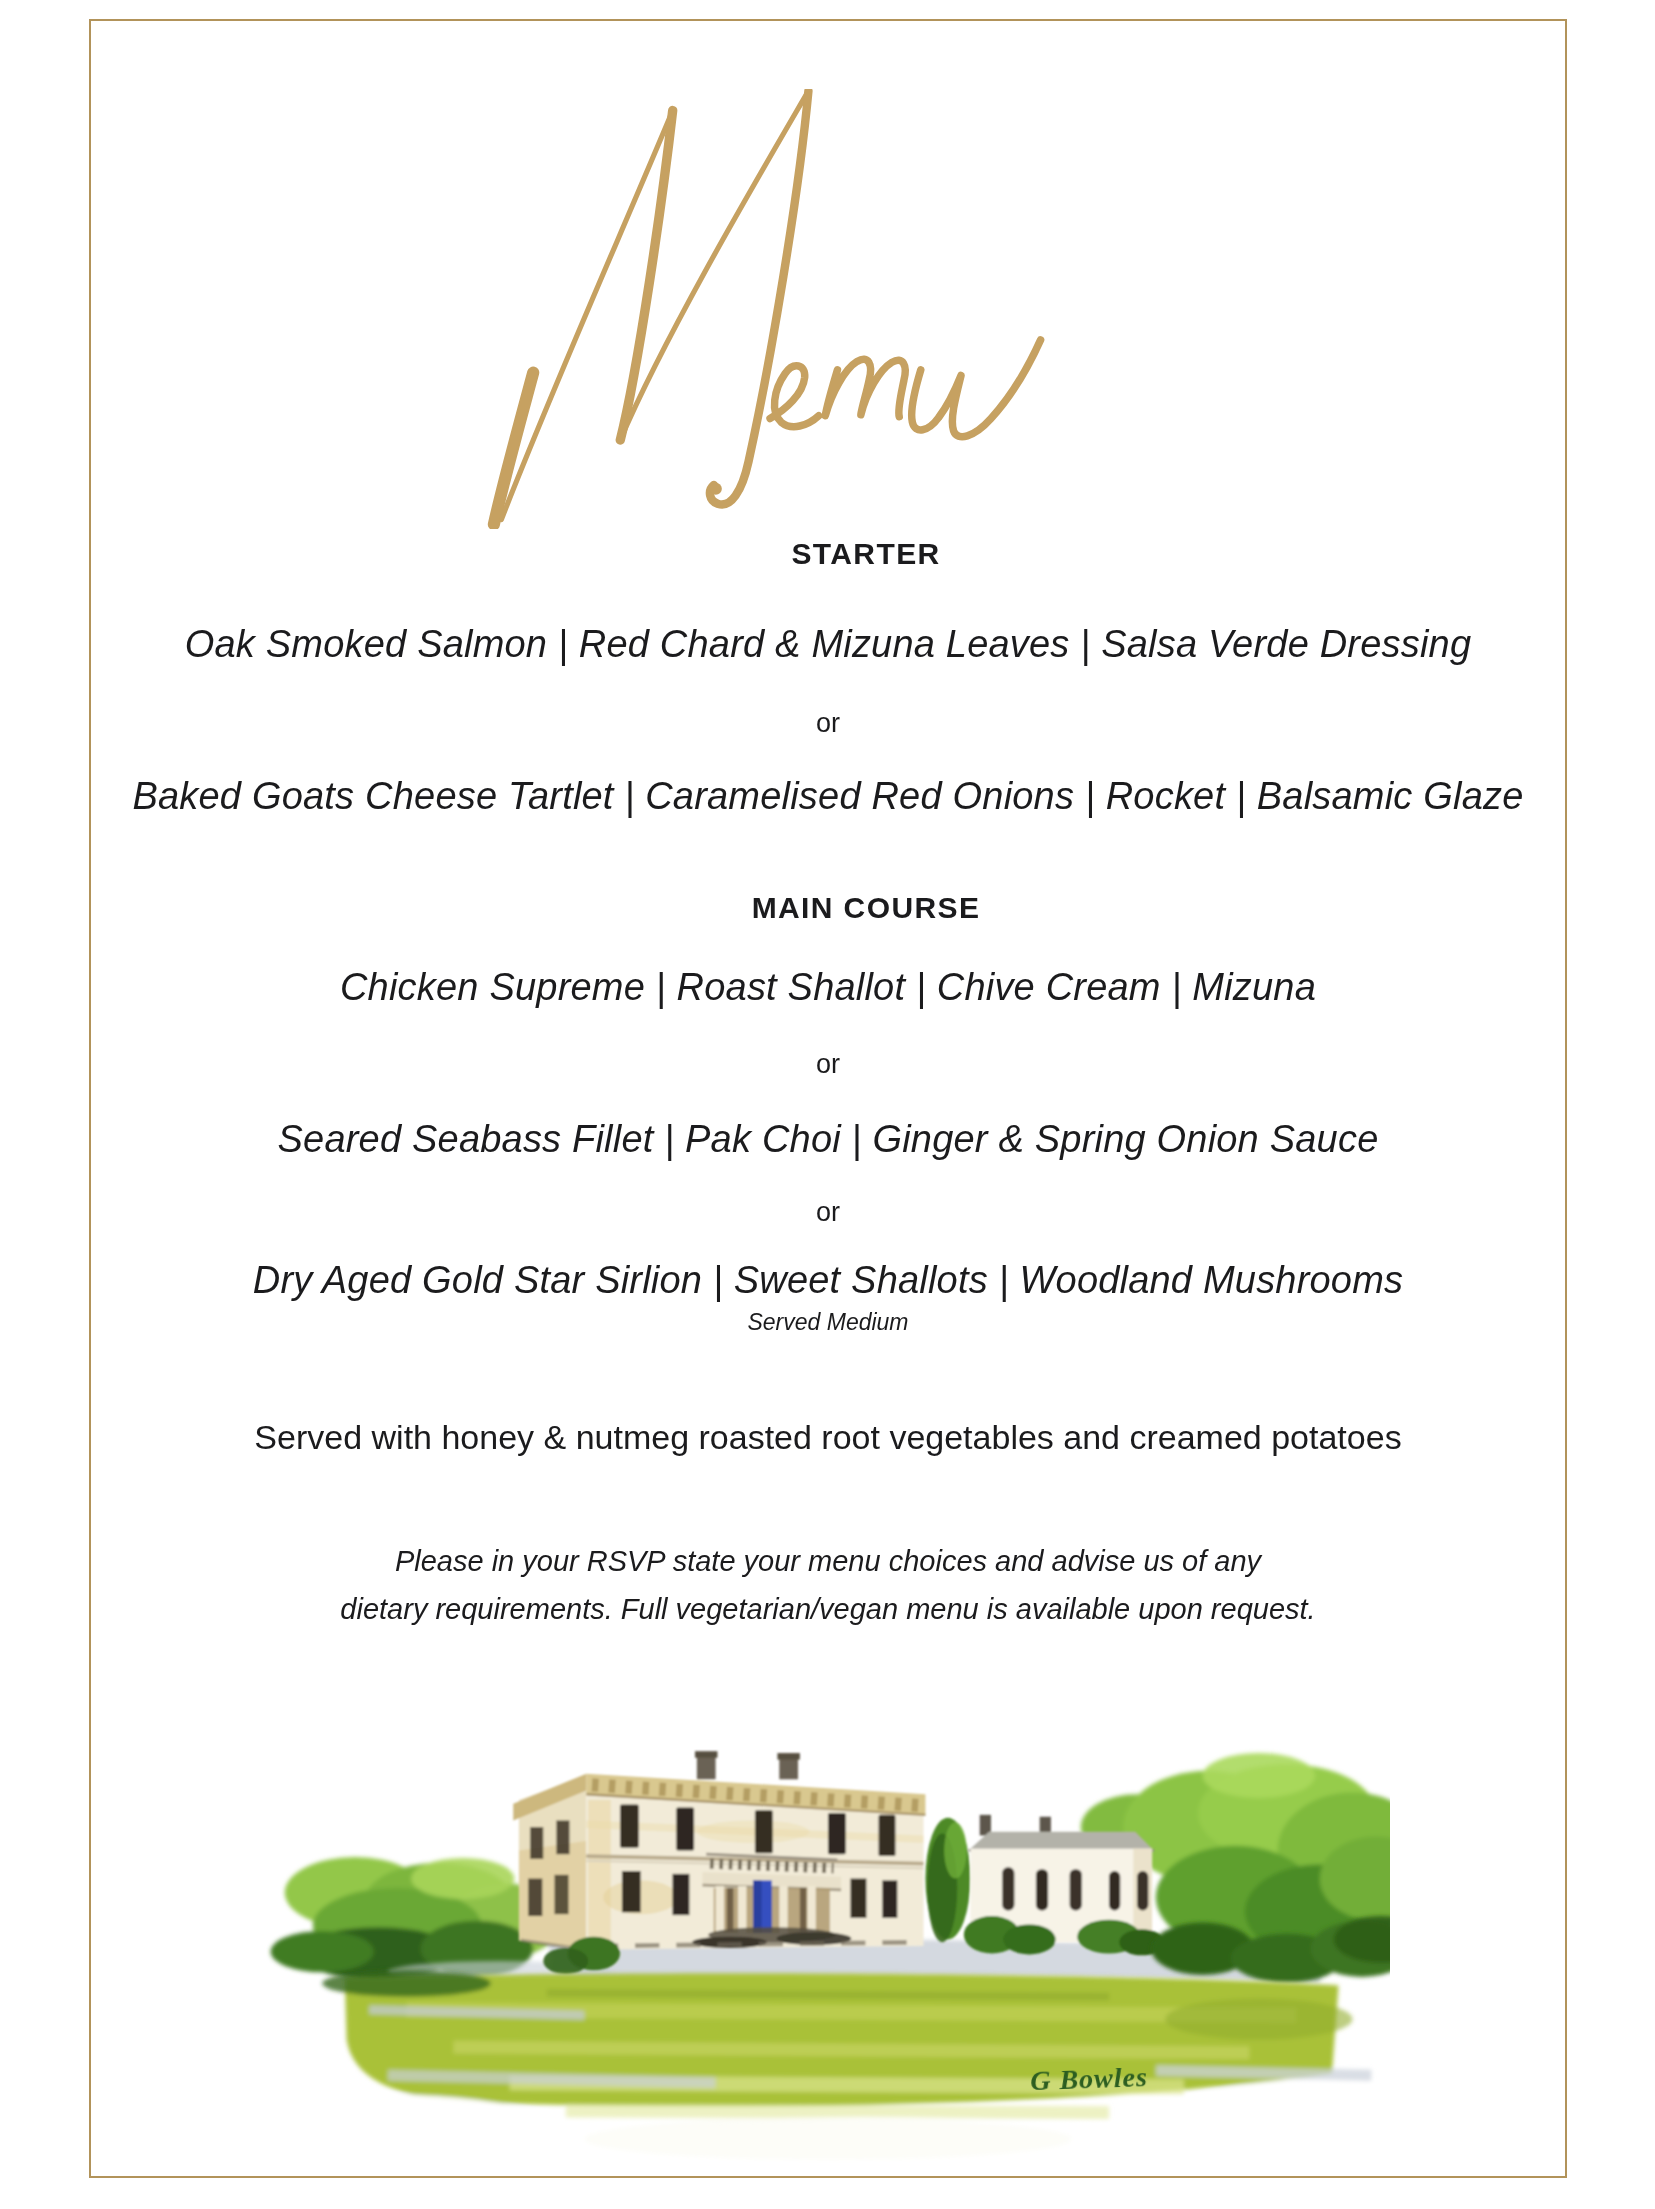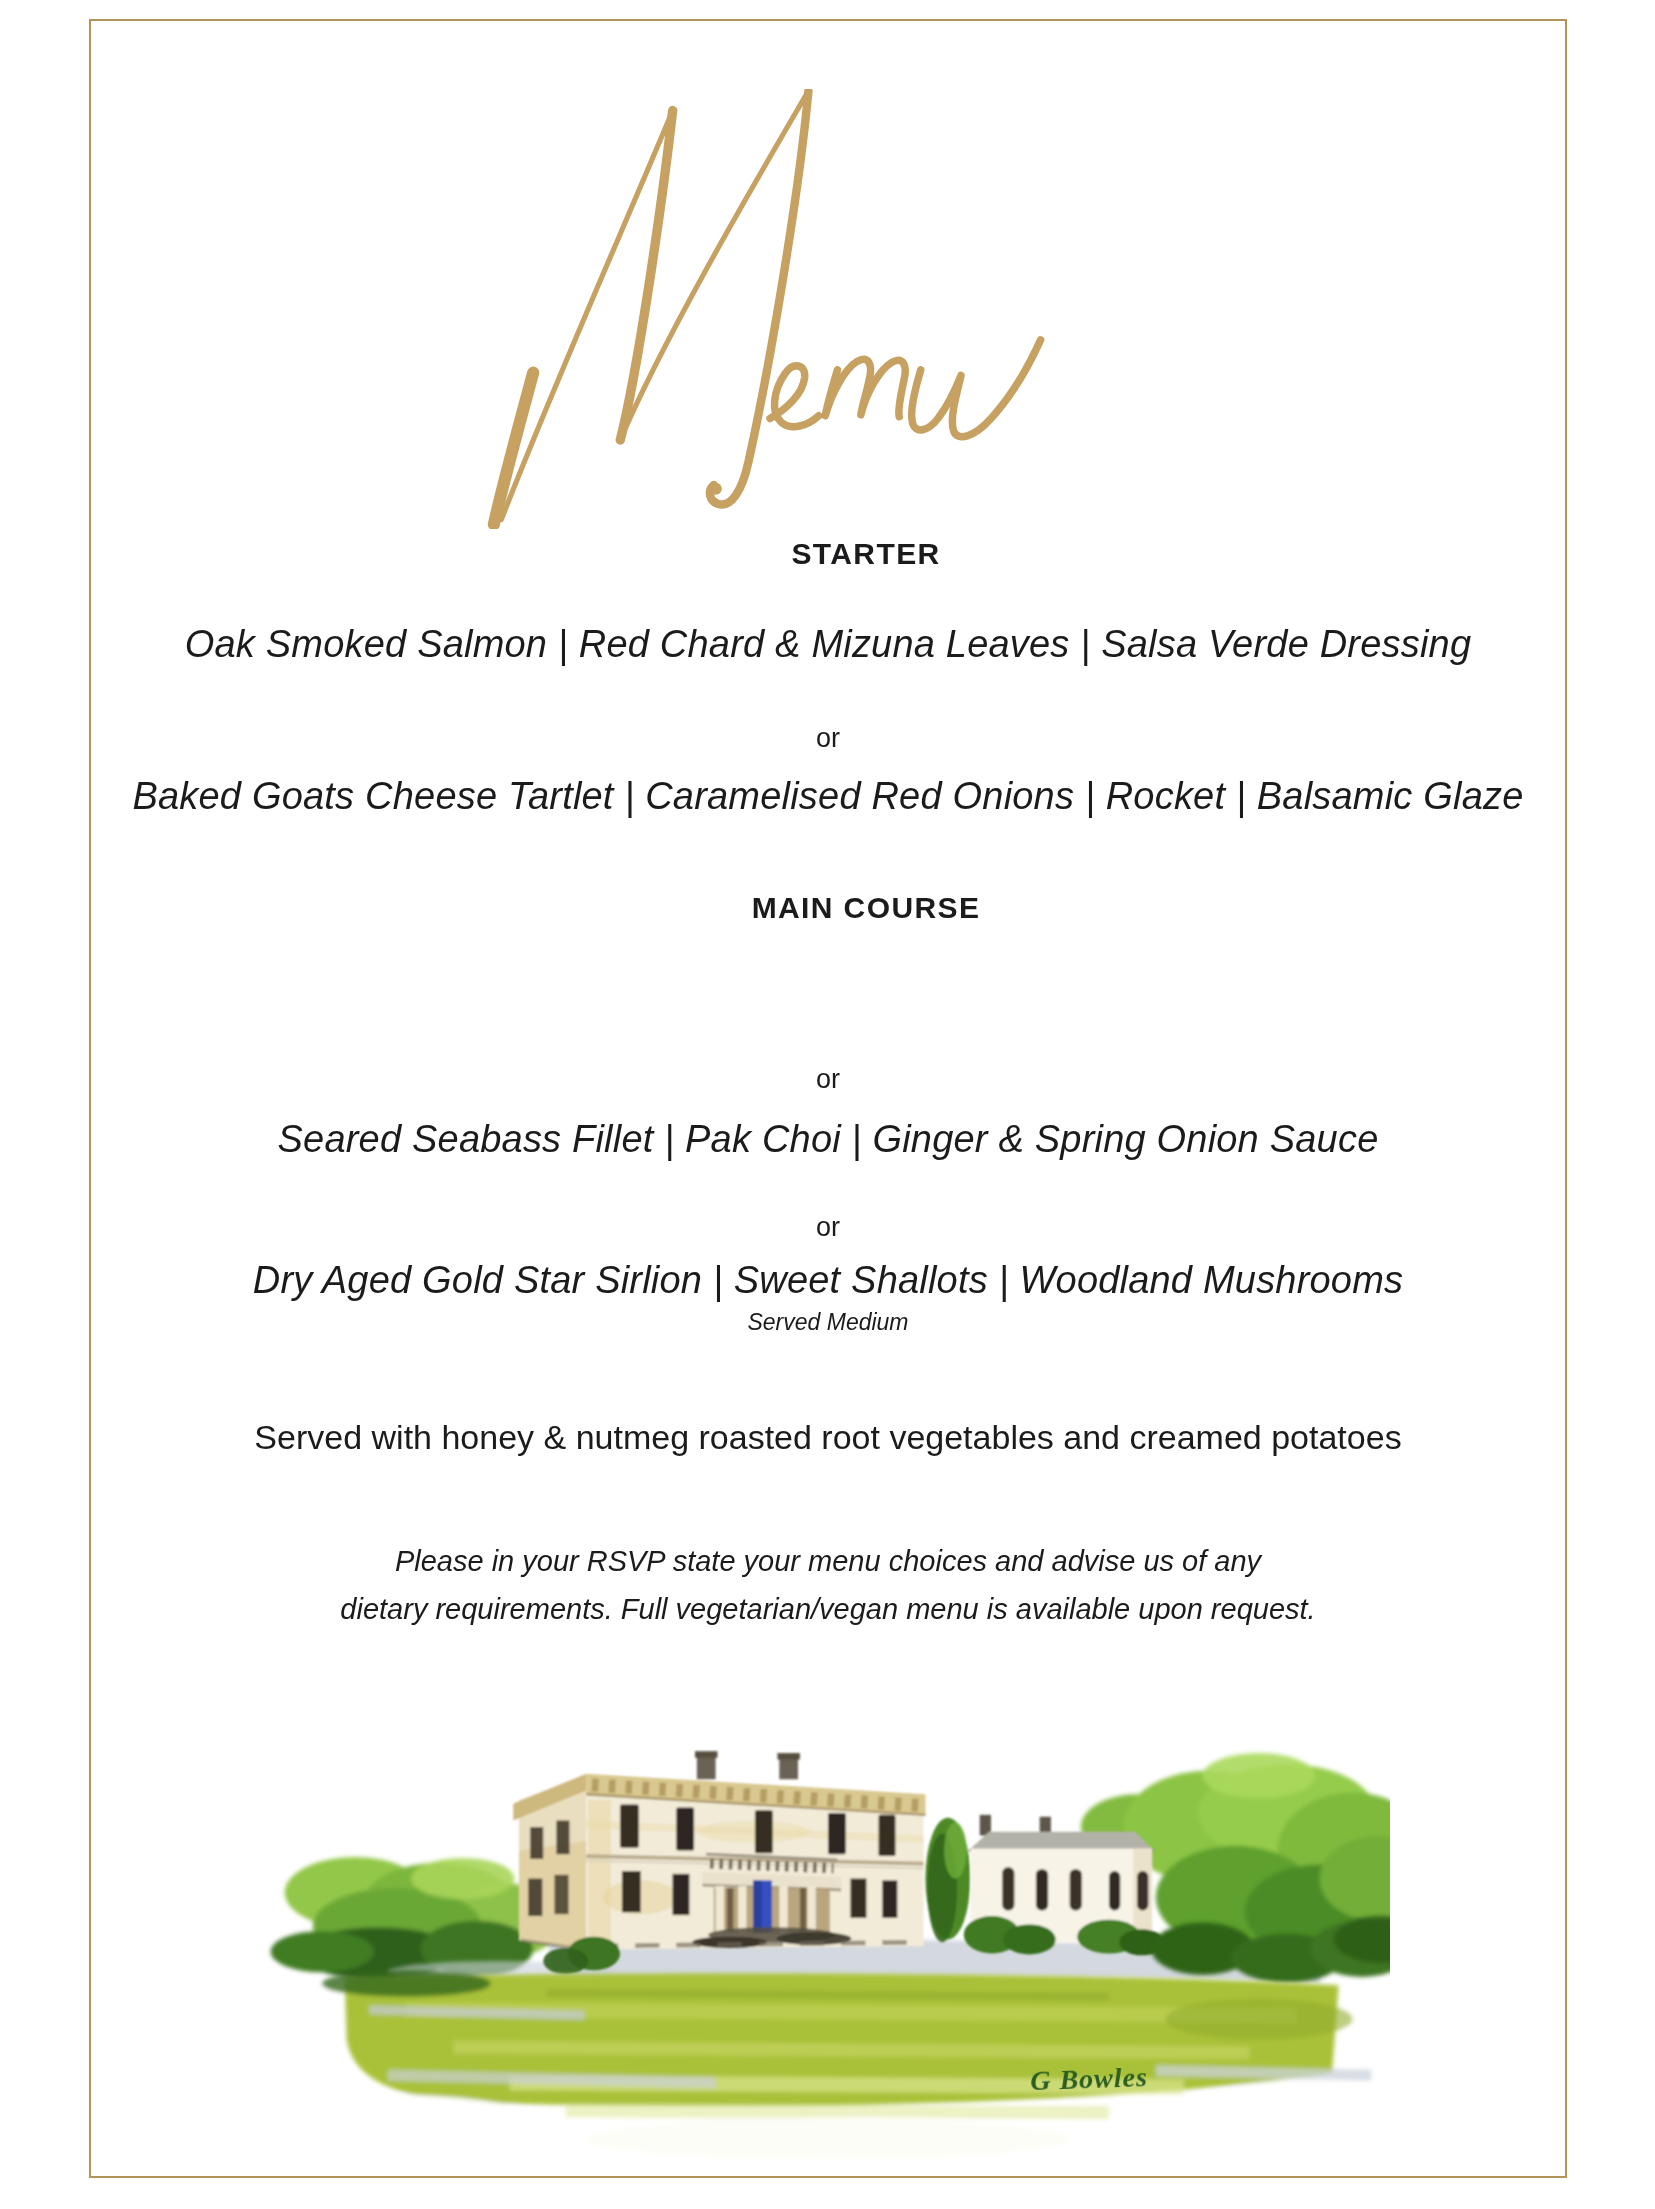--- a/index.html
+++ b/index.html
@@ -35,21 +35,21 @@
     fill:none;stroke:var(--accent-gold);
     stroke-linecap:round;stroke-linejoin:round;
   }
   .menu-script .dot{fill:var(--accent-gold);}
   .tblock{
     position:absolute;left:0;width:100%;
     text-align:center;line-height:36px;
   }
   .heading{font-size:30px;font-weight:bold;letter-spacing:1.4px;padding-left:38px;}
   .item{font-size:38px;font-style:italic;letter-spacing:0.2px;}
-  .or{font-size:27px;margin-top:15px;}
+  .or{font-size:27px;}
   .subnote{font-size:23px;font-style:italic;line-height:28px;}
   .plain{font-size:34px;}
   .rsvp{font-size:29px;font-style:italic;line-height:48px;}
   .rsvp span{display:block;}
   .painting{
     position:absolute;left:266px;top:1738px;width:1124px;height:431px;
   }
   .painting .sig{
     font-family:"Liberation Serif",serif;
     font-style:italic;font-weight:bold;
@@ -80,20 +80,21 @@
     <path d="M478,300 C472,320 466,343 469,356 C472,369 486,366 497,351 C507,338 515,321 521,306 C515,330 509,353 513,365 C517,377 535,372 553,352 C574,329 592,299 606,268" stroke-width="8"></path>
   </svg>
   <span class="sr">Menu</span>
 
   <div class="tblock heading" style="top:536px">STARTER</div>
   <div class="tblock item" style="top:626px">Oak Smoked Salmon | Red Chard &amp; Mizuna Leaves | Salsa Verde Dressing</div>
   <div class="tblock or" style="top:705px">or</div>
   <div class="tblock item" style="top:778px">Baked Goats Cheese Tartlet | Caramelised Red Onions | Rocket | Balsamic Glaze</div>
 
   <div class="tblock heading" style="top:890px">MAIN COURSE</div>
+  <div class="tblock item" style="top:969px">Chicken Supreme | Roast Shallot | Chive Cream | Mizuna</div>
   <div class="tblock or" style="top:1046px">or</div>
   <div class="tblock item" style="top:1121px">Seared Seabass Fillet | Pak Choi | Ginger &amp; Spring Onion Sauce</div>
   <div class="tblock or" style="top:1194px">or</div>
   <div class="tblock item" style="top:1262px">Dry Aged Gold Star Sirlion | Sweet Shallots | Woodland Mushrooms</div>
   <div class="tblock subnote" style="top:1308px">Served Medium</div>
 
   <div class="tblock plain" style="top:1419px">Served with honey &amp; nutmeg roasted root vegetables and creamed potatoes</div>
 
   <div class="tblock rsvp" style="top:1537px">
     <span>Please in your RSVP state your menu choices and advise us of any</span>

